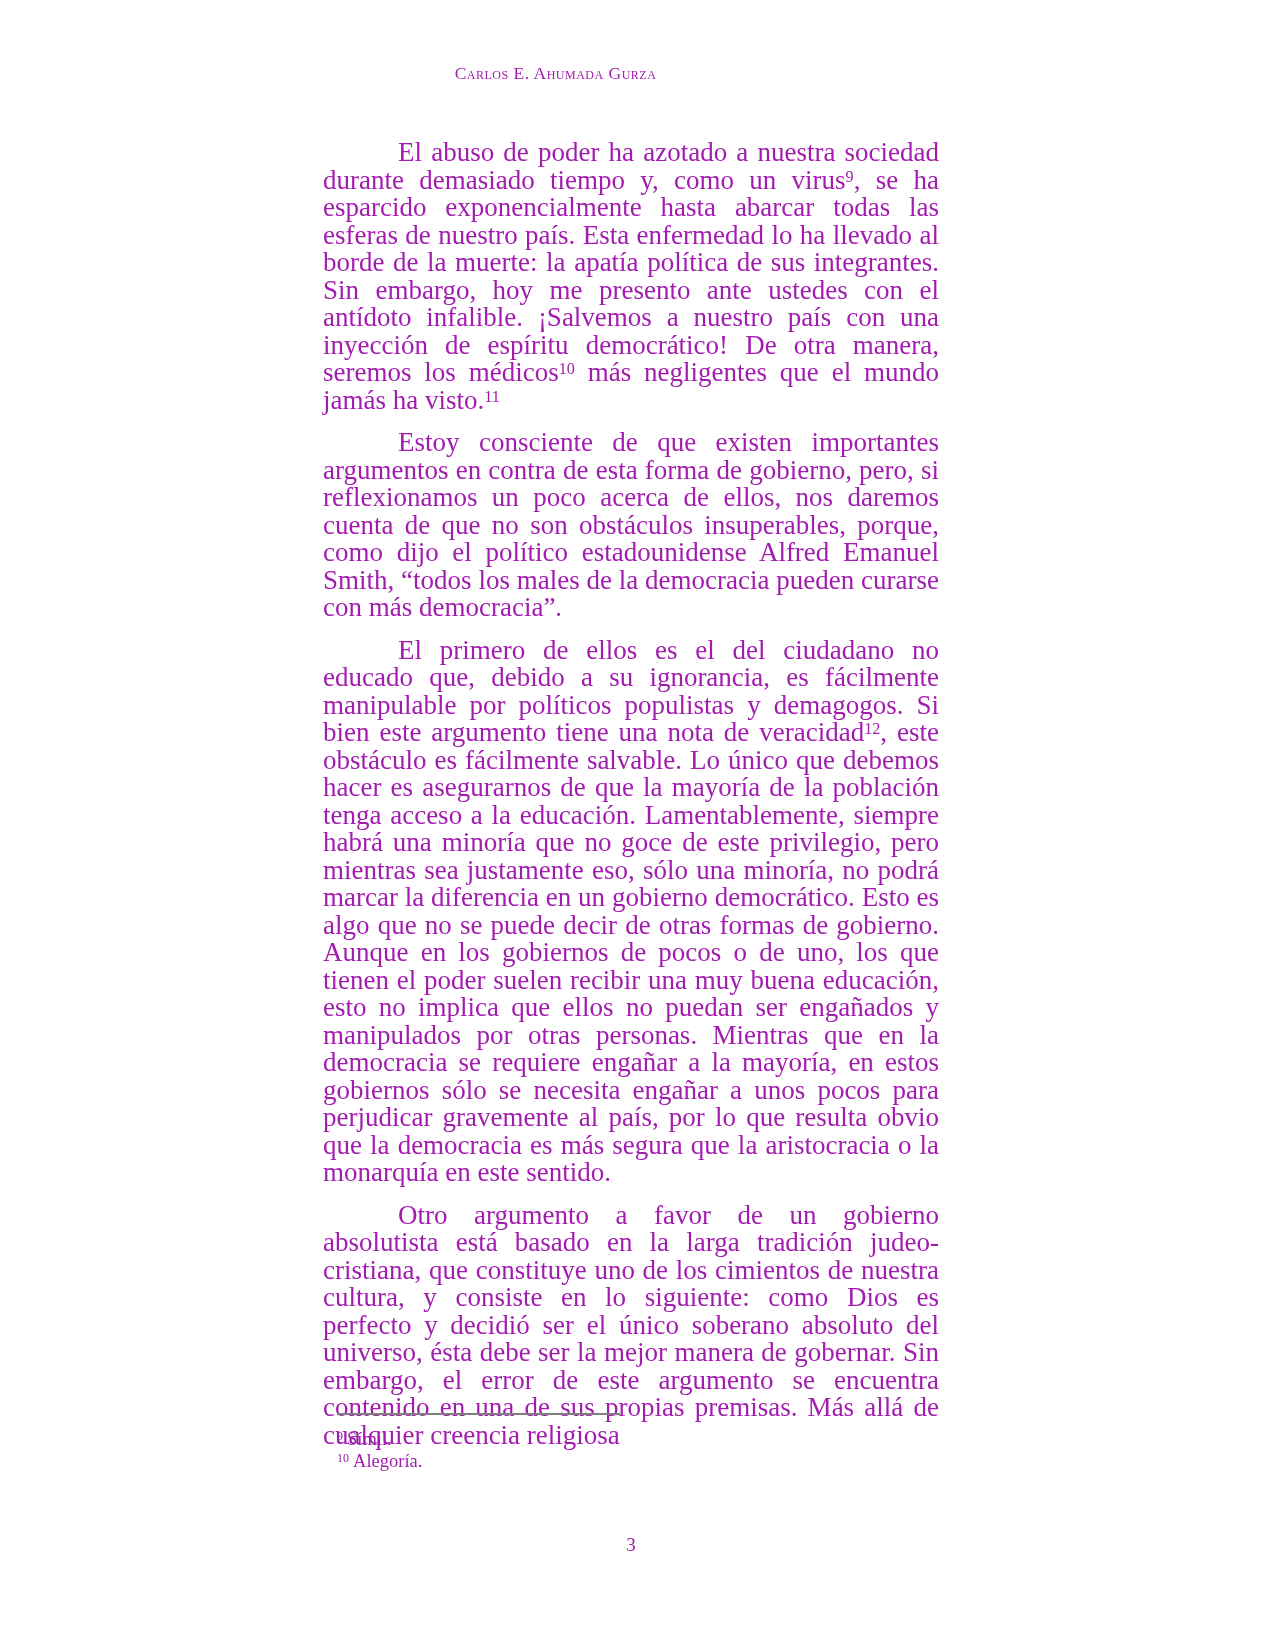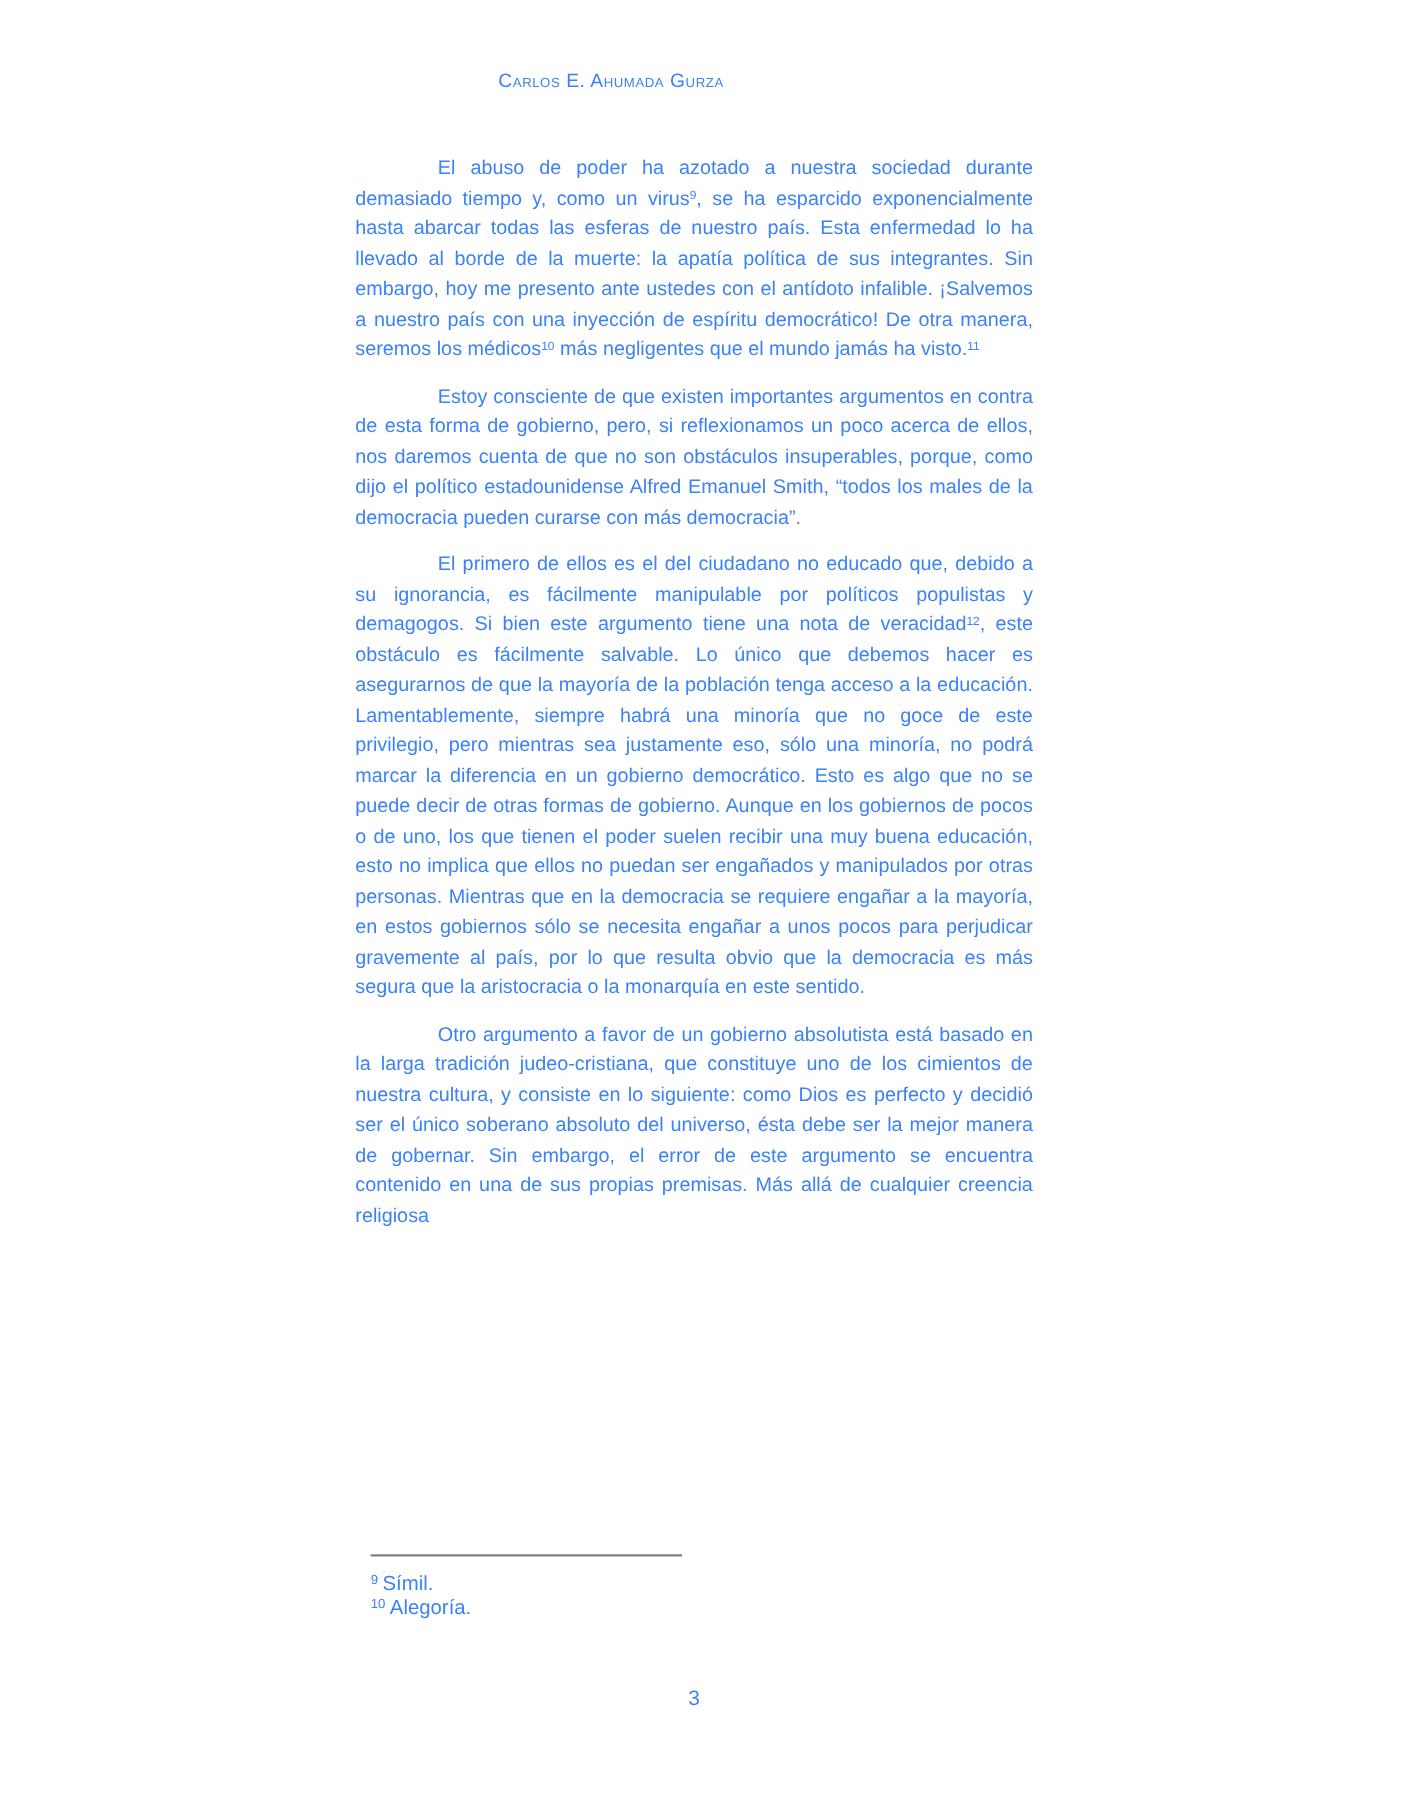--- a/index.html
+++ b/index.html
@@ -1,22 +1,22 @@
 <!DOCTYPE html>
 <html lang="es"><head>
 <meta charset="utf-8">
 <style>
   html, body { margin: 0; padding: 0; background: #ffffff; }
   .page {
     position: relative;
     width: 1111px;
     height: 1650px;
     background: #ffffff;
-    color: #3b82f6;
-    font-family: Liberation Sans, sans-serif;
+    color: #a21caf;
+    font-family: Liberation Serif, serif;
     overflow: hidden;
   }
   .running-head {
     position: absolute;
     top: 63px;
     left: 0;
     width: 100%;
     text-align: center;
     font-variant: small-caps;
     font-size: 17.5px;
@@ -26,21 +26,21 @@
   .body-text {
     position: absolute;
     left: 323px;
     top: 139px;
     width: 616px;
   }
   .body-text p {
     margin: 0 0 15px 0;
     text-align: justify;
     text-indent: 75px;
-    font-size: 18px;
+    font-size: 27px;
     line-height: 27.5px;
   }
   .fnref {
     font-size: 0.6em;
     vertical-align: 0.45em;
     line-height: 0;
   }
   .footnotes {
     position: absolute;
     left: 337px;

